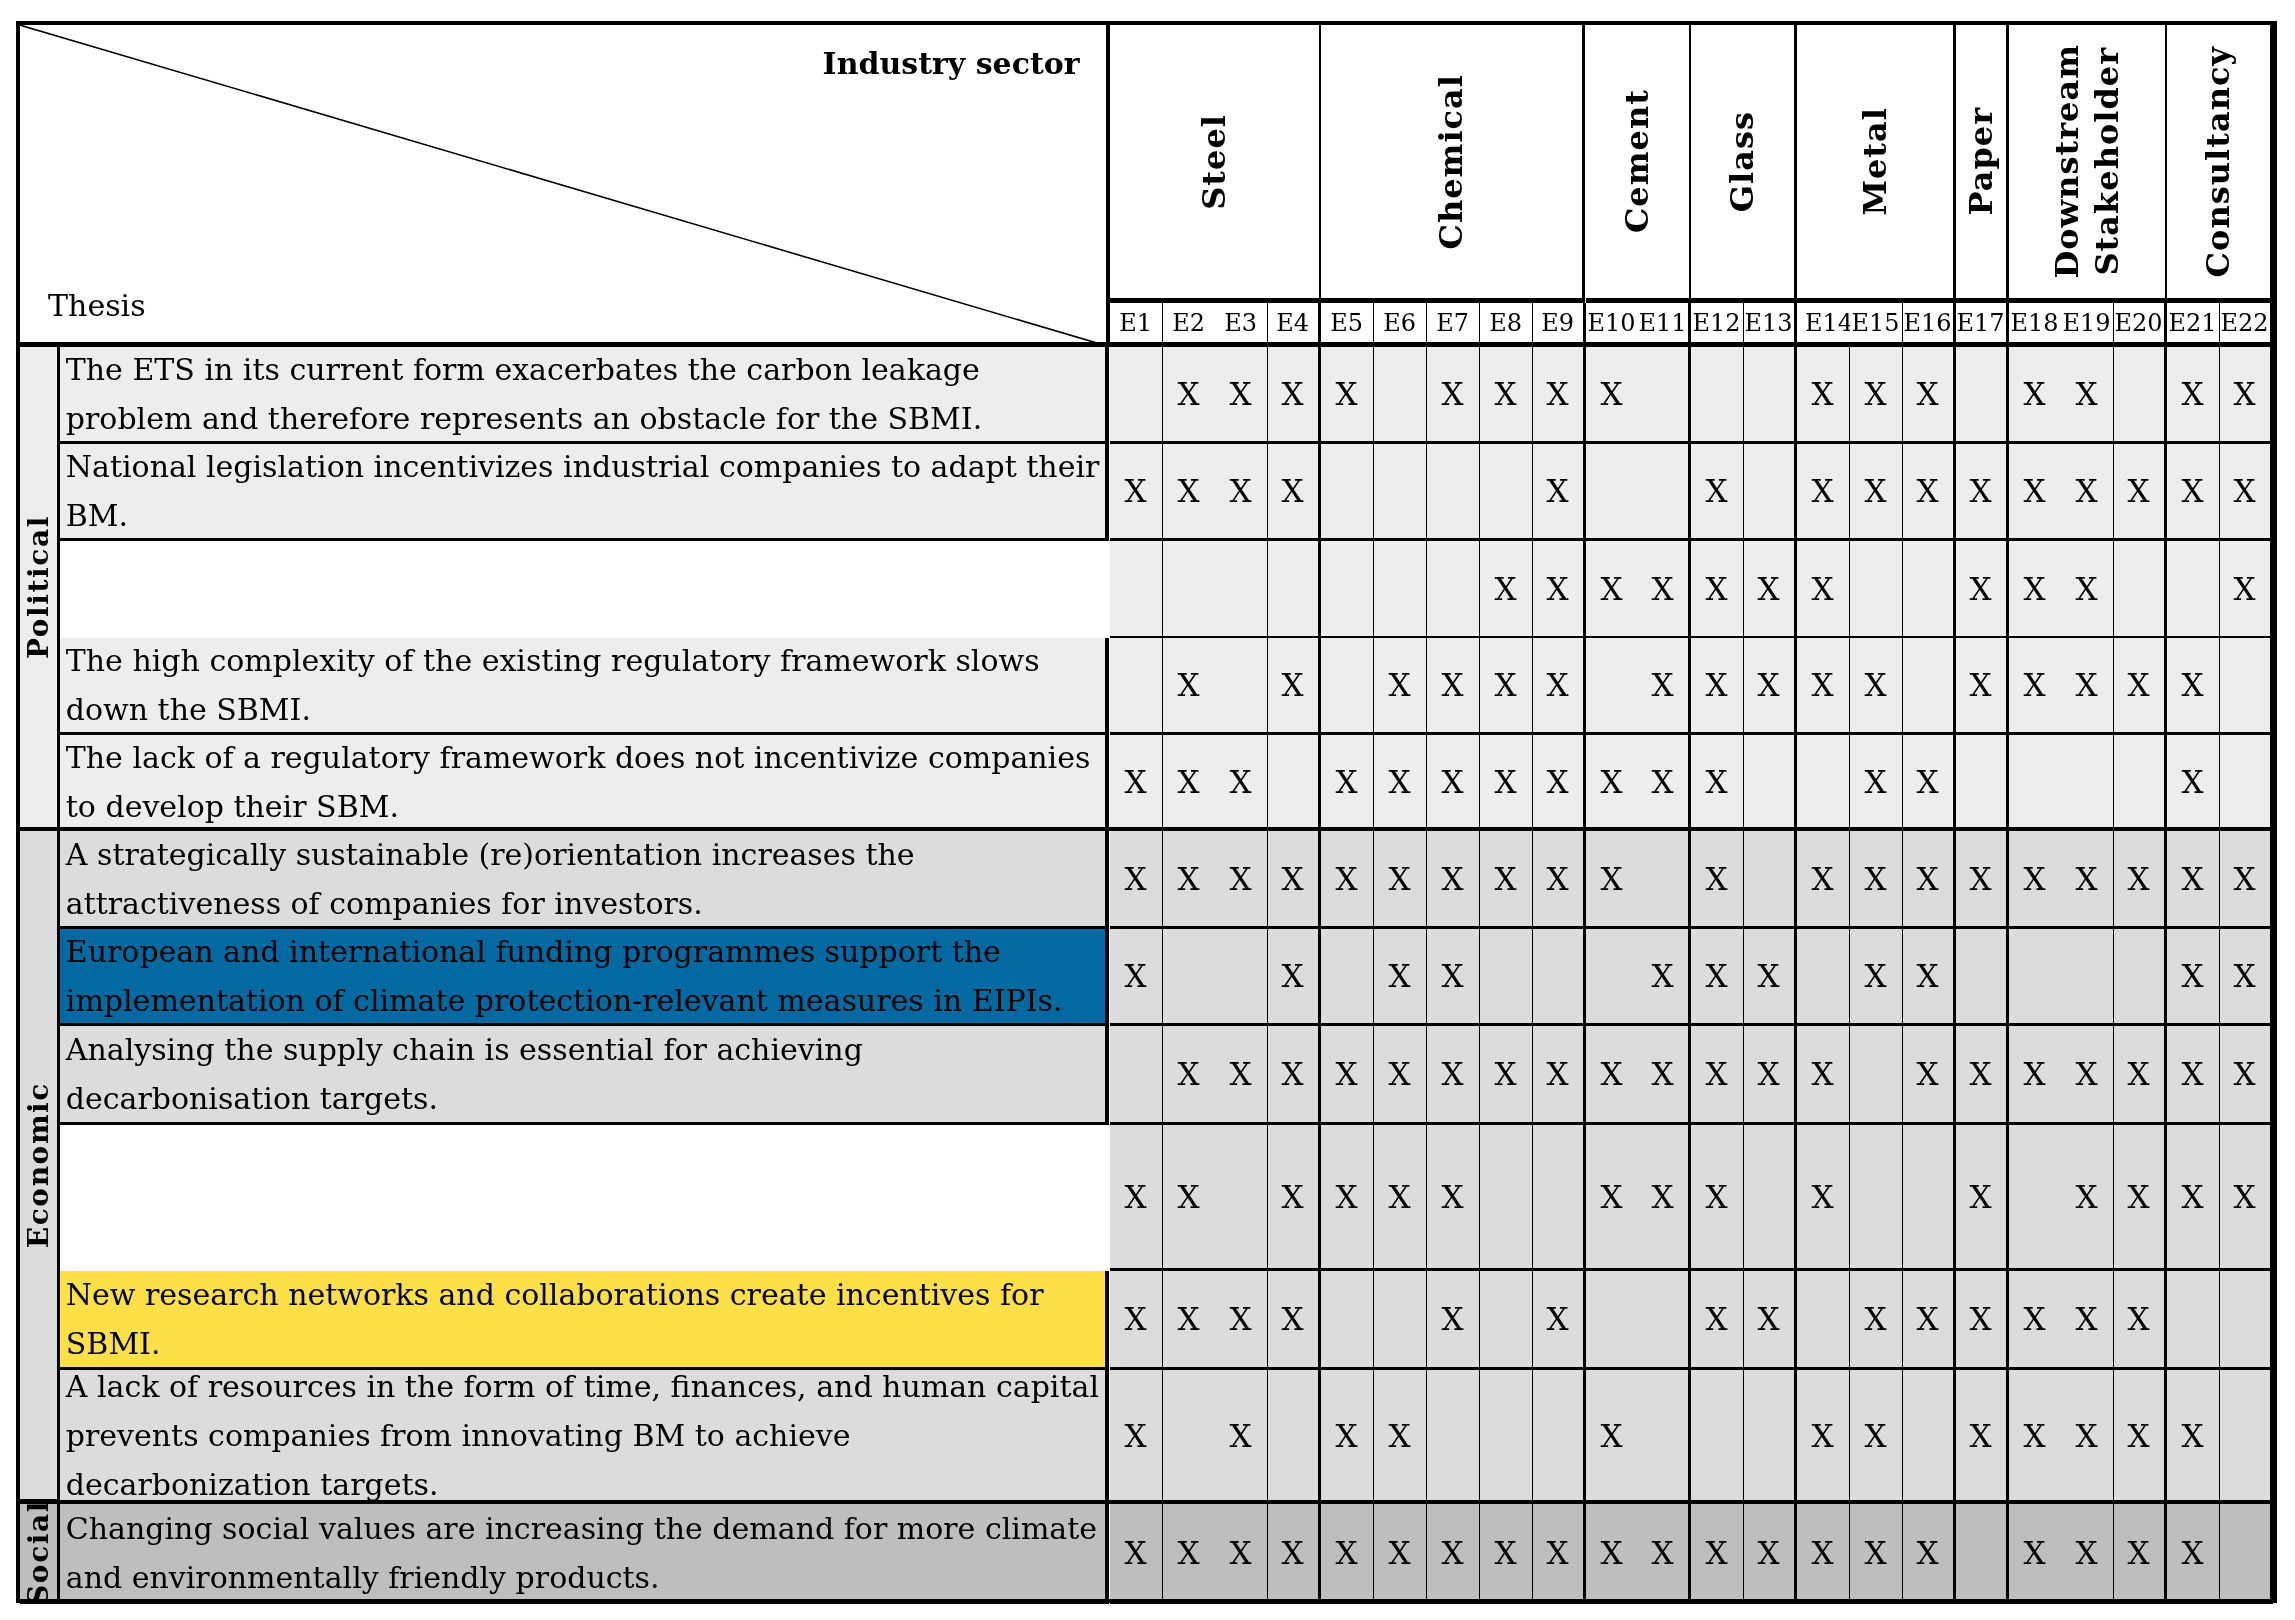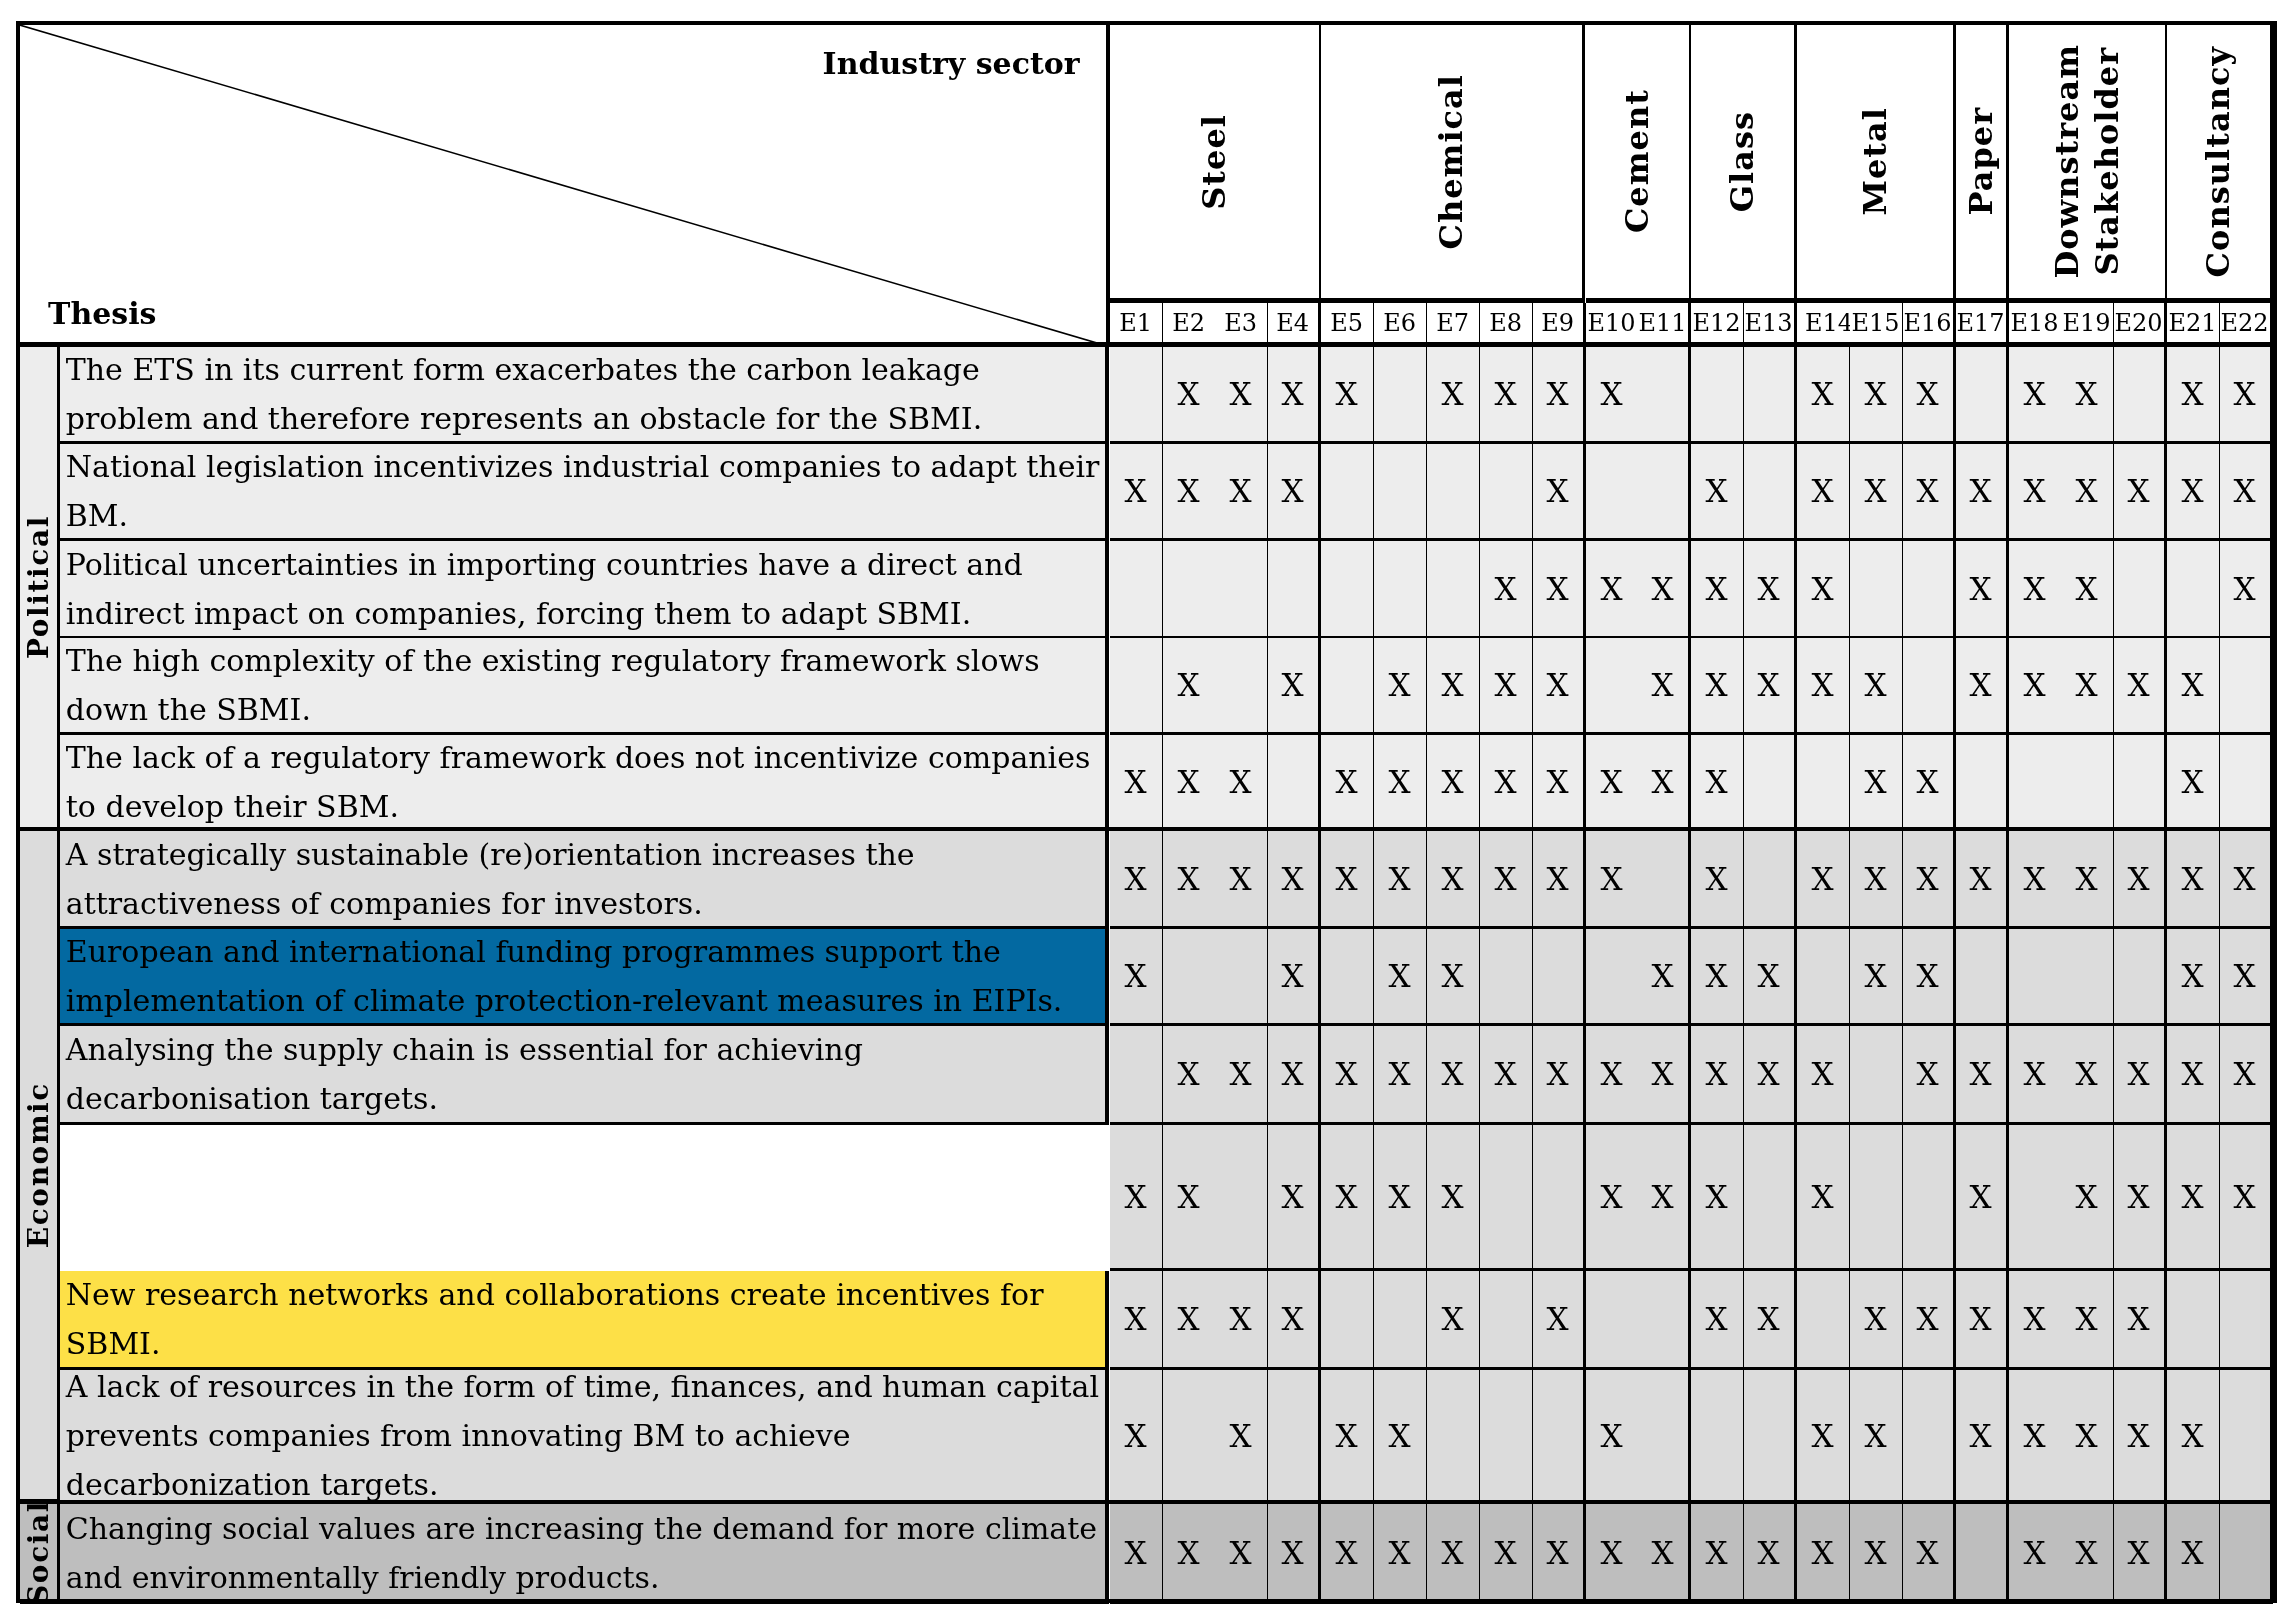--- a/index.html
+++ b/index.html
@@ -2,21 +2,21 @@
 <html style="font-size:8.3px"><head>
 <meta charset="utf-8">
 <style>
   html,body{margin:0;padding:0;background:#fff;}
   body{width:2295px;height:1620px;position:relative;overflow:hidden;font-family:"DejaVu Serif","Liberation Serif",serif;color:#000;}
   #tbl{position:absolute;left:15.6px;top:21px;width:2261px;height:1582px;border:4.2px solid #000;box-sizing:border-box;}
   .abs{position:absolute;box-sizing:border-box;}
   .corner{left:0;top:0;width:1090px;height:322px;border-bottom:5.2px solid #000;border-right:4.2px solid #000;background:#fff;}
   .corner svg{position:absolute;left:0;top:0;}
   .lbl-sector{position:absolute;right:26px;top:21px;font-size:30px;font-weight:bold;}
-  .lbl-thesis{position:absolute;left:28.5px;bottom:11px;font-size:30px;font-weight:bold;}
+  .lbl-thesis{position:absolute;left:28.5px;bottom:19px;font-size:30px;font-weight:normal;}
   .grp{border-right:3.1px solid #000;border-bottom:5.2px solid #000;background:#fff;display:flex;align-items:center;justify-content:center;}
   .grp span{writing-mode:vertical-rl;transform:rotate(180deg);font-size:32px;font-weight:bold;letter-spacing:1px;text-align:center;line-height:1.25;white-space:pre-line;}
   .ecol{border-right:1.6px solid #000;border-bottom:5.2px solid #000;font-size:24px;display:flex;align-items:center;justify-content:center;background:#fff;}
   .ecol.gend{border-right:3.1px solid #000;}
   .cat{border-right:3.1px solid #000;border-bottom:4.2px solid #000;display:flex;align-items:center;justify-content:center;}
   .cat span{writing-mode:vertical-rl;transform:rotate(180deg);font-size:28px;font-weight:bold;letter-spacing:1.6px;}
   .thesis{border-bottom:3.1px solid #000;border-right:4.2px solid #000;font-size:30px;line-height:49px;padding:0 5.2px 0 6.2px;overflow:hidden;display:flex;align-items:center;}
   .cell{border-right:1.6px solid #000;border-bottom:3.1px solid #000;display:flex;align-items:center;justify-content:center;font-size:31px;}
   .cell.gend{border-right:3.1px solid #000;}
   .pol{background:#ededed;}
@@ -125,21 +125,20 @@
     <div class="abs cell gend" style="left: 1724px; top: 419px; width: 53px; height: 97px; background: rgb(237, 237, 237);"></div>
     <div class="abs cell" style="left: 1777px; top: 419px; width: 53px; height: 97px; background: rgb(237, 237, 237);">X</div>
     <div class="abs cell" style="left: 1830px; top: 419px; width: 53px; height: 97px; background: rgb(237, 237, 237);">X</div>
     <div class="abs cell gend" style="left: 1883px; top: 419px; width: 53px; height: 97px; background: rgb(237, 237, 237);">X</div>
     <div class="abs cell gend" style="left: 1936px; top: 419px; width: 53px; height: 97px; background: rgb(237, 237, 237);">X</div>
     <div class="abs cell" style="left: 1989px; top: 419px; width: 53px; height: 97px; background: rgb(237, 237, 237);">X</div>
     <div class="abs cell" style="left: 2041px; top: 419px; width: 53px; height: 97px; background: rgb(237, 237, 237);">X</div>
     <div class="abs cell gend" style="left: 2094px; top: 419px; width: 53px; height: 97px; background: rgb(237, 237, 237);">X</div>
     <div class="abs cell" style="left: 2147px; top: 419px; width: 53px; height: 97px; background: rgb(237, 237, 237);">X</div>
     <div class="abs cell gend" style="left: 2200px; top: 419px; width: 53px; height: 97px; background: rgb(237, 237, 237);">X</div>
-    <div class="abs thesis" style="left: 40px; top: 516px; width: 1049px; height: 98px; background: rgb(237, 237, 237);">Political uncertainties in importing countries have a direct and indirect impact on companies, forcing them to adapt SBMI.</div>
     <div class="abs cell" style="left: 1090px; top: 516px; width: 53px; height: 98px; background: rgb(237, 237, 237);"></div>
     <div class="abs cell" style="left: 1143px; top: 516px; width: 53px; height: 98px; background: rgb(237, 237, 237);"></div>
     <div class="abs cell" style="left: 1195px; top: 516px; width: 53px; height: 98px; background: rgb(237, 237, 237);"></div>
     <div class="abs cell gend" style="left: 1248px; top: 516px; width: 53px; height: 98px; background: rgb(237, 237, 237);"></div>
     <div class="abs cell" style="left: 1301px; top: 516px; width: 53px; height: 98px; background: rgb(237, 237, 237);"></div>
     <div class="abs cell" style="left: 1354px; top: 516px; width: 53px; height: 98px; background: rgb(237, 237, 237);"></div>
     <div class="abs cell" style="left: 1407px; top: 516px; width: 53px; height: 98px; background: rgb(237, 237, 237);"></div>
     <div class="abs cell" style="left: 1460px; top: 516px; width: 53px; height: 98px; background: rgb(237, 237, 237);">X</div>
     <div class="abs cell gend" style="left: 1513px; top: 516px; width: 53px; height: 98px; background: rgb(237, 237, 237);">X</div>
     <div class="abs cell" style="left: 1566px; top: 516px; width: 53px; height: 98px; background: rgb(237, 237, 237);">X</div>

